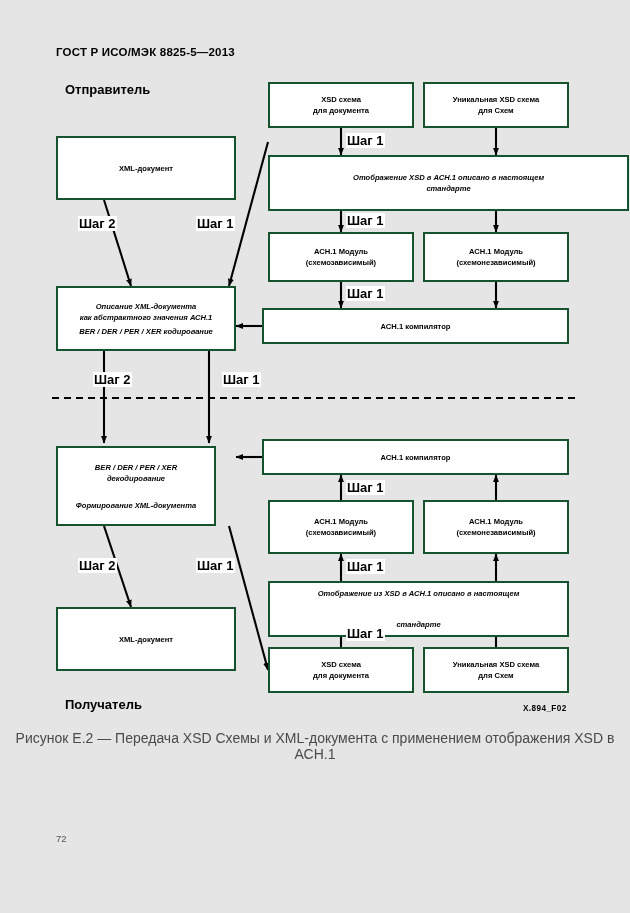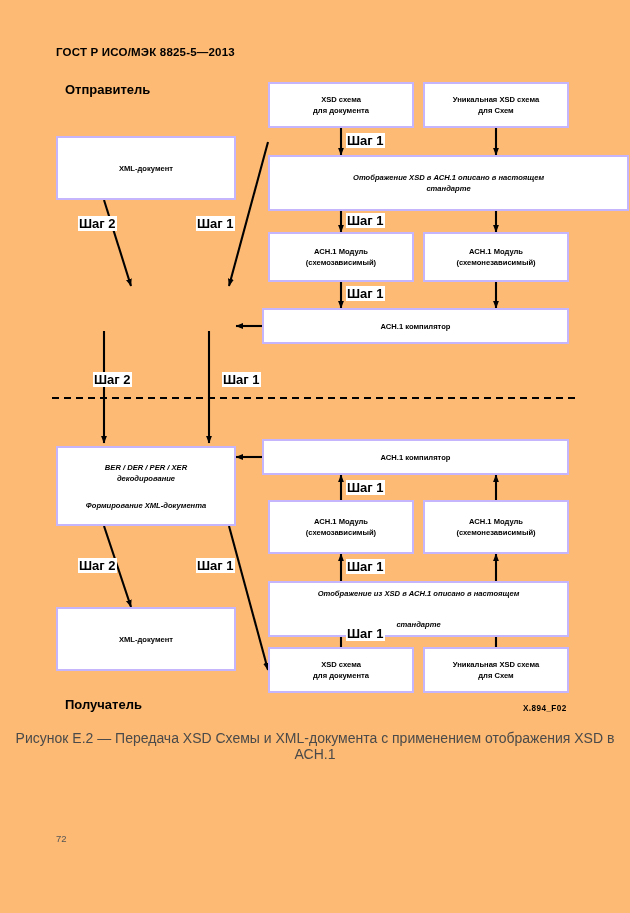--- a/index.html
+++ b/index.html
@@ -8,21 +8,21 @@
     background: #ffffff;
   }
   body {
     font-family: "Liberation Sans", sans-serif;
     color: #000000;
   }
   #page {
     position: relative;
     width: 630px;
     height: 913px;
-    background: #fdba74;
+    background: #e5e5e5;
     overflow: hidden;
   }
   
   #doc-header {
     position: absolute;
     left: 56px;
     top: 46px;
     font-size: 11.5px;
     font-weight: bold;
     letter-spacing: 0.2px;
@@ -33,21 +33,21 @@
     position: absolute;
     left: 0;
     top: 70px;
     width: 630px;
     height: 650px;
   }
   
   .box {
     position: absolute;
     box-sizing: border-box;
-    border: 2px solid #c4b5fd;
+    border: 2px solid #14532d;
     background: #ffffff;
     display: flex;
     flex-direction: column;
     align-items: center;
     justify-content: center;
     text-align: center;
     font-size: 7.6px;
     font-weight: bold;
     line-height: 1.45;
     padding: 2px 4px;
@@ -197,22 +197,27 @@
     </div>
 
     <div class="box" style="left:262px; top:238px; width:307px; height:36px;">
       <span class="ln">АСН.1 компилятор</span>
     </div>
 
     <div class="box" style="left:56px; top:66px; width:180px; height:64px;">
       <span class="ln">XML-документ</span>
     </div>
 
-
-    <div class="box italic" style="left:56px; top:376px; width:180px; height:80px;">
+    <div class="box italic" style="left:56px; top:216px; width:180px; height:65px;">
+      <span class="ln">Описание XML-документа</span>
+      <span class="ln">как абстрактного значения АСН.1</span>
+      <span class="ln" style="margin-top:3px;">BER / DER / PER / XER кодирование</span>
+    </div>
+
+    <div class="box italic" style="left:56px; top:376px; width:160px; height:80px;">
       <span class="ln">BER / DER / PER / XER</span>
       <span class="ln">декодирование</span>
       <span class="ln" style="margin-top:16px;">Формирование XML-документа</span>
     </div>
 
     <div class="box" style="left:56px; top:537px; width:180px; height:64px;">
       <span class="ln">XML-документ</span>
     </div>
 
     <div class="box" style="left:262px; top:369px; width:307px; height:36px;">

